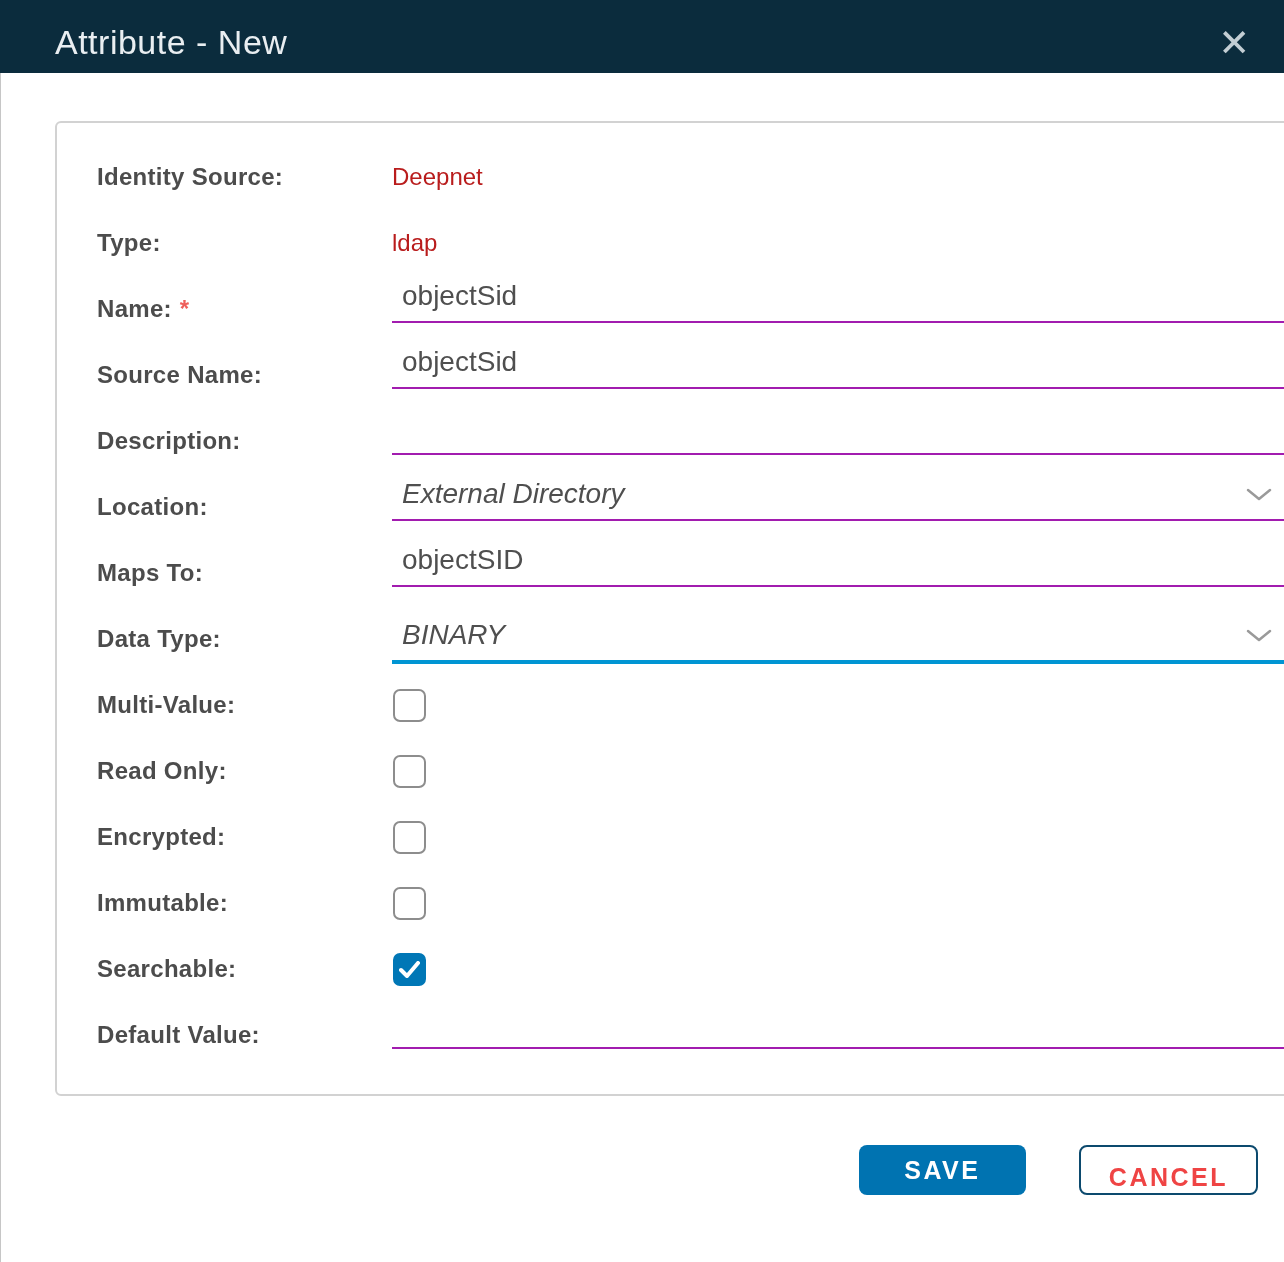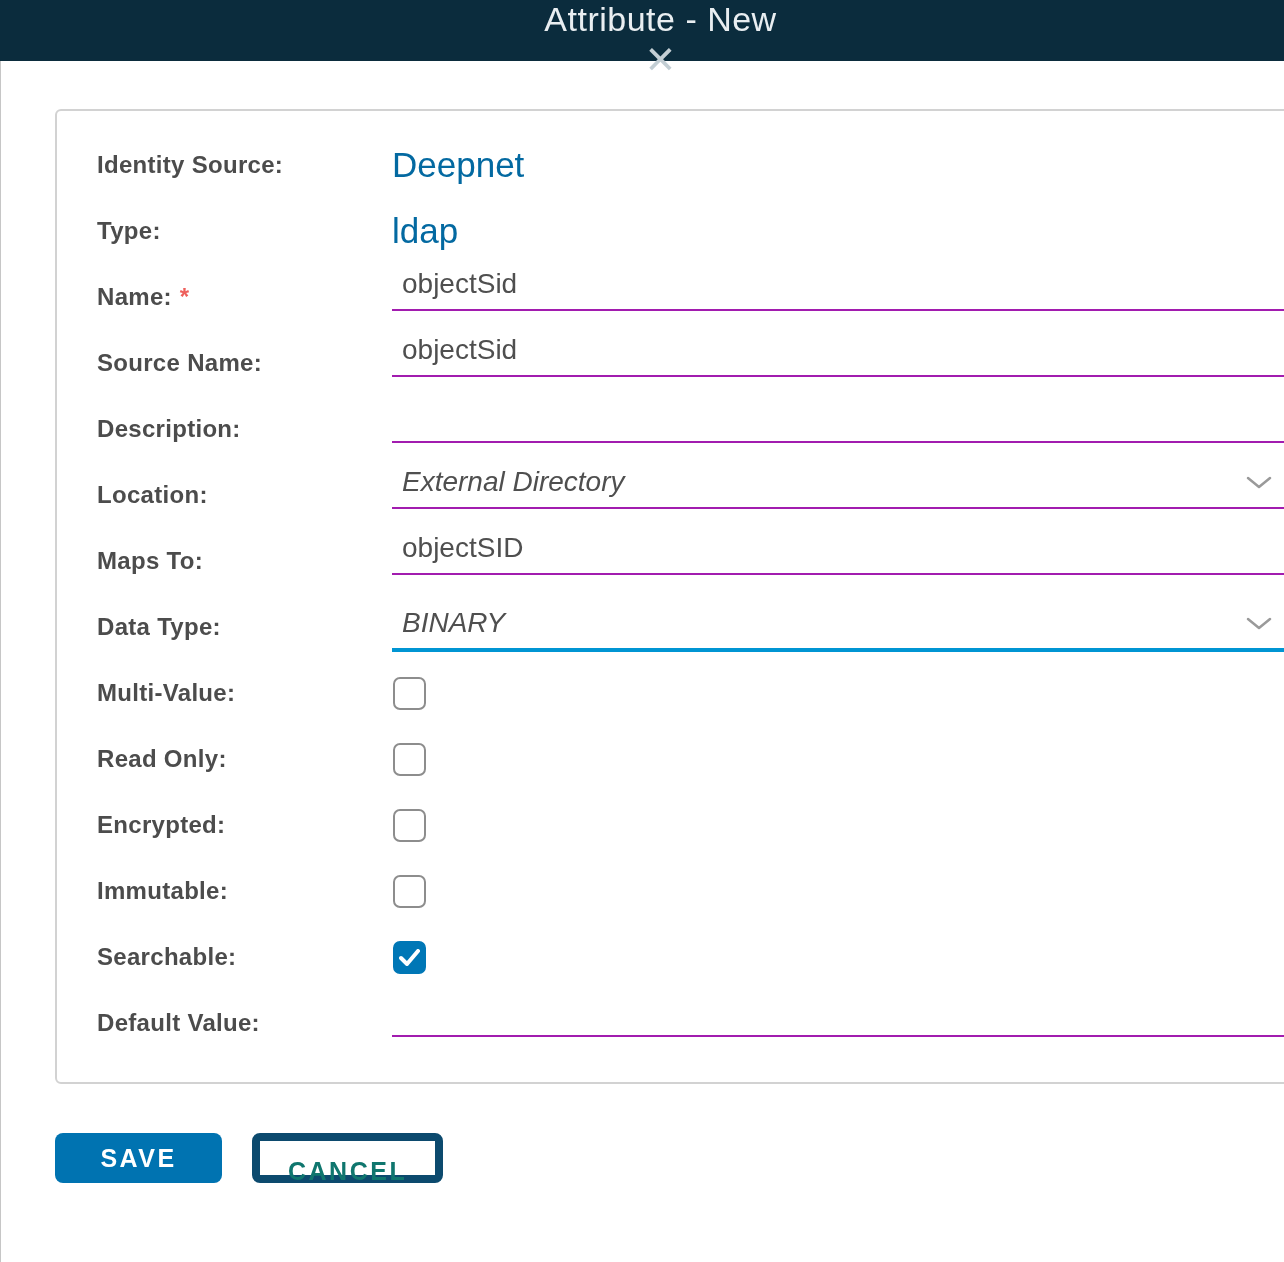--- a/index.html
+++ b/index.html
@@ -9,22 +9,21 @@
     background:#ffffff;
     font-family:"Liberation Sans",sans-serif;
     overflow:hidden;
     box-shadow:inset 1px 0 0 #c6c6c6;
   }
   
   .modal-header{
     height:61px;
     background:#0b2c3d;
     display:flex;align-items:center;justify-content:space-between;
-    padding:0 18px 0 55px;
-    flex-direction:column;
+    padding:12px 18px 0 55px;
   }
   .modal-title{
     font-size:34px;font-weight:400;color:#e9eef1;letter-spacing:.5px;
   }
   .close-btn{
     background:none;border:none;cursor:pointer;
     color:#c3ced4;font-size:38px;line-height:1;font-weight:300;
     padding:2px 16px;font-family:inherit;
   }
   
@@ -34,21 +33,21 @@
     border:2px solid #d2d2d2;border-radius:6px;
     padding:21px 43px 26px 40px;
     background:#ffffff;
   }
   .row{display:flex;height:66px;align-items:center;}
   .lbl{
     flex:none;width:295px;
     font-size:24px;font-weight:700;color:#4c4c4c;letter-spacing:.3px;
   }
   .req{color:#ee5f5b;margin-left:8px;font-size:24px;font-weight:700;}
-  .static-val{font-size:35px;color:#0369a1;}
+  .static-val{font-size:24px;color:#b91c1c;}
   .ctrl{
     flex:1;height:50px;position:relative;
     display:flex;align-items:center;
     border-bottom:2px solid #a21caf;
     align-self:flex-end;margin-bottom:19px;
   }
   .ctrl.active{border-bottom:4px solid #0095d3;margin-bottom:8px;}
   .ctrl.plain{border-bottom:none;align-self:center;margin-bottom:0;}
   .line-input{
     width:100%;border:none;outline:none;background:transparent;
@@ -64,33 +63,33 @@
     border:2px solid #8d8d8d;border-radius:7px;background:#fff;
     display:flex;align-items:center;justify-content:center;
     cursor:pointer;margin-left:1px;
   }
   .checkbox .check{display:none;}
   .checkbox.checked{background:#0077b6;border-color:#0077b6;}
   .checkbox.checked .check{display:block;}
   
   .footer{
     margin-top:49px;
-    display:flex;gap:30px;
+    display:flex;justify-content:flex-end;gap:53px;
   }
   .btn{
     height:50px;border-radius:8px;cursor:pointer;
     font-family:inherit;font-size:25px;font-weight:700;letter-spacing:2.5px;
   }
   .btn-primary{
     min-width:167px;padding:0 32px;
     background:#0073b1;color:#ffffff;border:none;
   }
   .btn-outline{
     min-width:173px;padding:16px 28px;box-sizing:border-box;
-    background:#ffffff;color:#0f766e;border:8px solid #0c4a6e;
+    background:#ffffff;color:#ef4444;border:2px solid #0c4a6e;
   }
 </style>
 </head>
 <body>
 
 <div class="screen">
 
   <header class="modal-header">
     <div class="modal-title">Attribute - New</div>
     <button class="close-btn">

